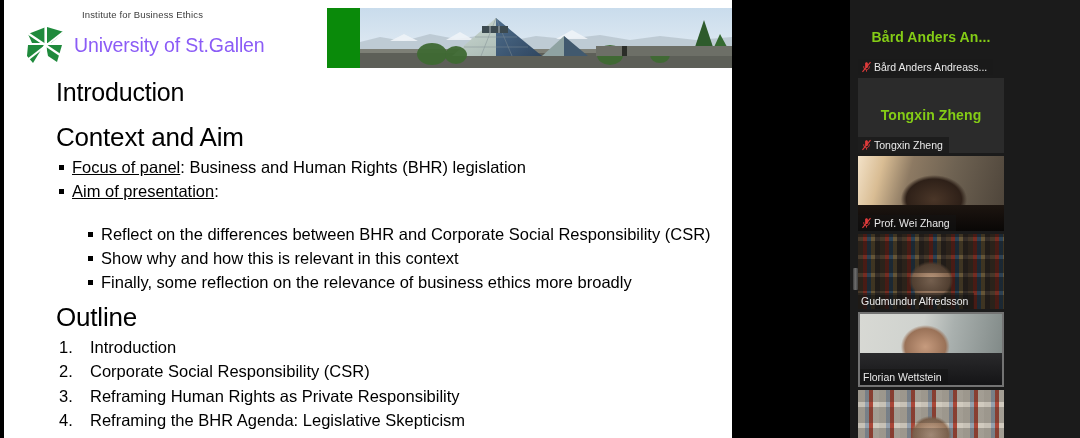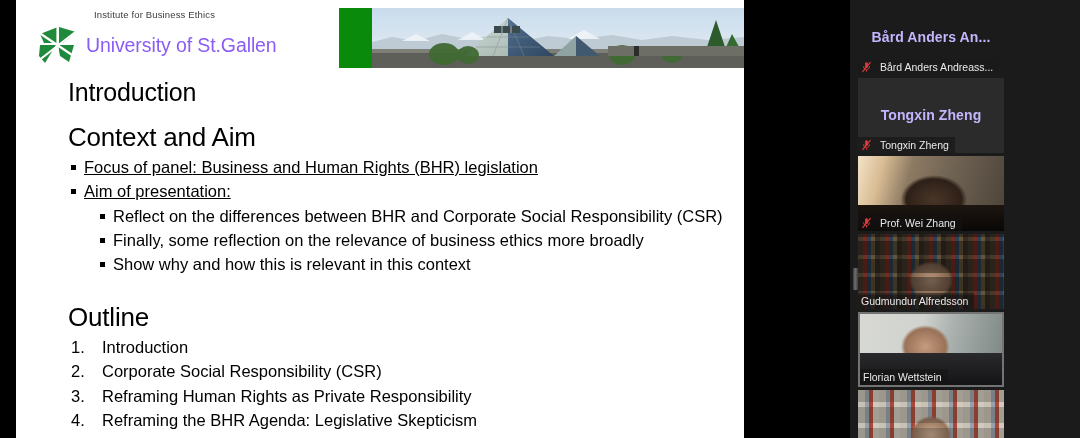--- a/index.html
+++ b/index.html
@@ -11,21 +11,21 @@
   }
   .app {
     position: relative;
     width: 1080px; height: 438px;
     background: #000;
   }
 
   
   .share-area {
     position: absolute;
-    left: 16px; top: 0;
+    left: 4px; top: 0;
     width: 850px; height: 438px;
     background: #000;
   }
   .slide {
     position: absolute;
     left: 0; top: 0;
     width: 728px; height: 438px;
     background: #ffffff;
     overflow: hidden;
   }
@@ -101,30 +101,29 @@
   .sect-context { position: absolute; left: 52px; top: 50px; }
   .sect-outline { position: absolute; left: 52px; top: 230px; }
 
   ul.lvl1 { list-style: none; margin-top: 3px; }
   ul.lvl1 > li {
     position: relative;
     padding-left: 16px;
     font-size: 16.5px;
     line-height: 1.42;
     margin-bottom: 1px;
-    text-decoration: underline;
   }
   ul.lvl1 > li::before {
     content: "";
     position: absolute;
     left: 3px; top: 9px;
     width: 5px; height: 5px;
     background: #000;
   }
-  ul.lvl2 { list-style: none; margin-left: 30px; margin-top: 1px; }
+  ul.lvl2 { list-style: none; margin-left: 30px; margin-top: 19px; }
   ul.lvl2 > li {
     position: relative;
     padding-left: 15px;
     font-size: 16.5px;
     line-height: 1.40;
     margin-bottom: 1px;
   }
   ul.lvl2 > li::before {
     content: "";
     position: absolute;
@@ -185,36 +184,36 @@
   .tile.avatar-tile.alt { background: #2b2b2b; }
   .tile.active {
     border: 2px solid #737373;
     height: 75px;
   }
   .tile .initials-name {
     position: absolute;
     left: 0; right: 0; top: 50%;
     transform: translateY(-55%);
     text-align: center;
-    color: #c4b5fd;
+    color: #84cc16;
     font-size: 14px;
     font-weight: bold;
     letter-spacing: 0.1px;
     white-space: nowrap;
     overflow: hidden;
     text-overflow: ellipsis;
     padding: 0 4px;
   }
   .namebar {
     position: absolute;
     left: 0; bottom: 0;
     max-width: 100%;
     display: flex;
     align-items: center;
-    gap: 8px;
+    gap: 2px;
     padding: 2px 6px 2px 3px;
     background: rgba(26,26,26,0.78);
     color: #e9e9e9;
     font-size: 10.5px;
     white-space: nowrap;
     overflow: hidden;
   }
   .namebar.on-video { background: rgba(20,20,20,0.55); }
   .namebar .nm {
     overflow: hidden;
@@ -359,22 +358,22 @@
         <div class="h1">Introduction</div>
 
         <div class="sect-context">
           <div class="h2">Context and Aim</div>
           <ul class="lvl1">
             <li><span class="u">Focus of panel</span><span>: Business and Human Rights (BHR) legislation</span></li>
             <li><span class="u">Aim of presentation</span><span>:</span></li>
           </ul>
           <ul class="lvl2">
             <li>Reflect on the differences between BHR and Corporate Social Responsibility (CSR)</li>
+            <li>Show why and how this is relevant in this context</li>
             <li>Finally, some reflection on the relevance of business ethics more broadly</li>
-            <li>Show why and how this is relevant in this context</li>
           </ul>
         </div>
 
         <div class="sect-outline">
           <div class="h2">Outline</div>
           <ol class="outline">
             <li>Introduction</li>
             <li>Corporate Social Responsibility (CSR)</li>
             <li>Reframing Human Rights as Private Responsibility</li>
             <li>Reframing the BHR Agenda: Legislative Skepticism</li>

